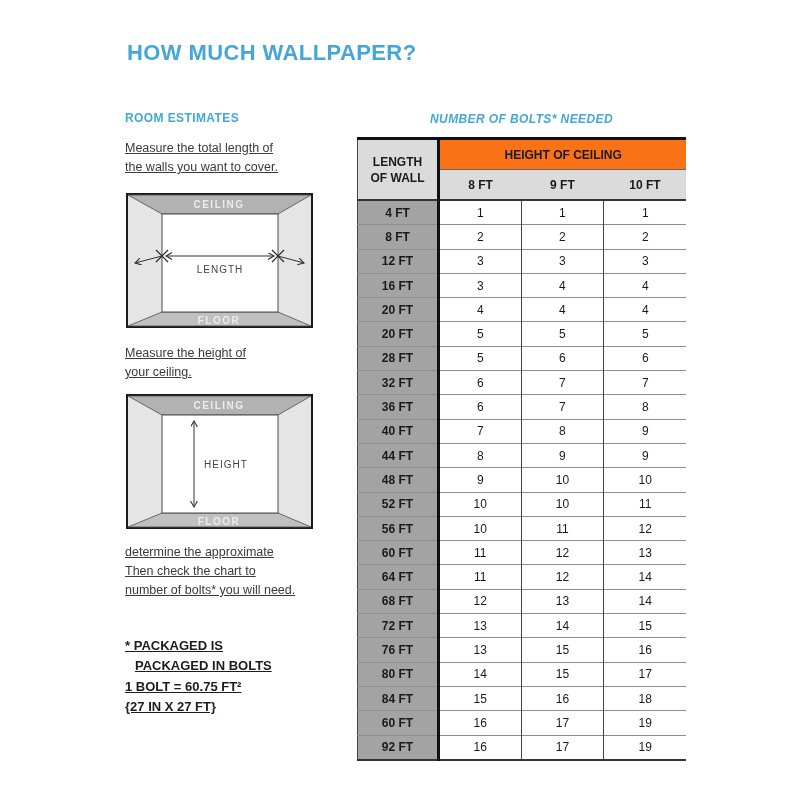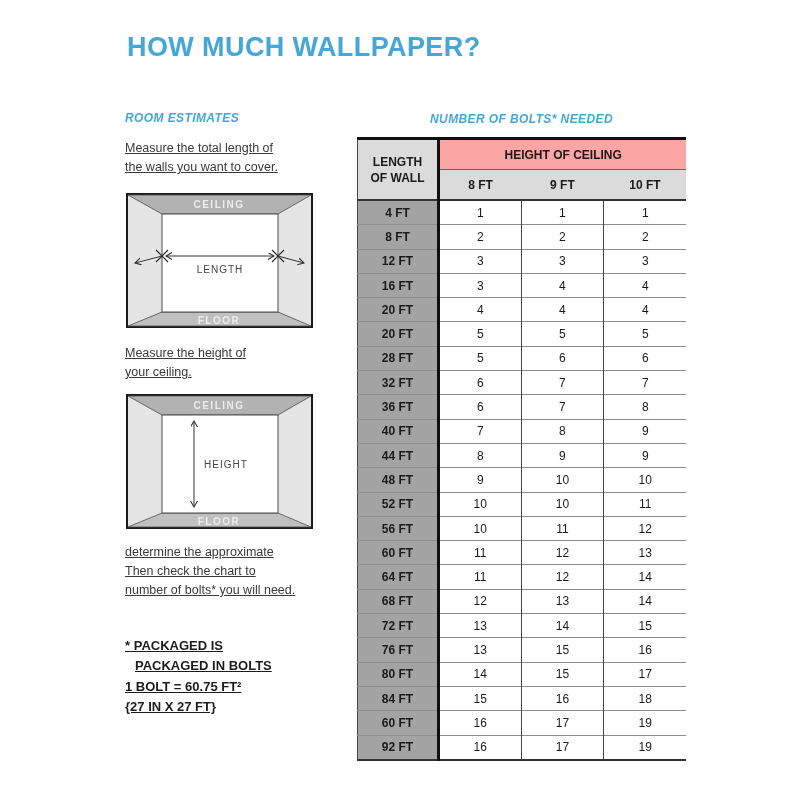--- a/index.html
+++ b/index.html
@@ -3,26 +3,26 @@
 <meta charset="utf-8">
 <style>
   html,body{margin:0;padding:0;background:#ffffff;}
   body{
     width:800px;height:800px;position:relative;overflow:hidden;
     font-family:"Liberation Sans","DejaVu Sans",sans-serif;
     -webkit-font-smoothing:antialiased;
   }
   .abs{position:absolute;}
   .page-title{
-    left:127px;top:32px;
-    font-size:27px;font-weight:700;letter-spacing:.4px;
+    left:127px;top:40px;
+    font-size:22px;font-weight:700;letter-spacing:.4px;
   }
   .accent{color:#45A7D8;}
   .section-heading{
-    font-size:12px;font-weight:700;letter-spacing:.4px;font-style:italic;
+    font-size:12px;font-weight:700;letter-spacing:.4px;
   }
   .para{font-size:12.5px;color:#3a3a3a;line-height:19px;text-decoration:underline;}
   .para.bold{font-weight:700;color:#1c1c1c;font-size:13px;line-height:20px;}
   .footnote-block div:nth-child(2){padding-left:10px;}
 
   
   .diagram{width:187px;height:135px;}
 
   
   .bolt-table-wrap{left:357px;top:137px;}
@@ -36,21 +36,21 @@
   table.bolt col.c-val{width:82.6px;}
   table.bolt th,table.bolt td{
     text-align:center;vertical-align:middle;padding:0;
     font-size:12px;color:#1a1a1a;
   }
   th.len-header{
     background:#DBDBDB;font-weight:700;line-height:16px;
     border-right:3px solid #101010;border-bottom:2px solid #333;
   }
   th.group-header{
-    background:#fca5a5;font-weight:700;height:29px;
+    background:#f97316;font-weight:700;height:29px;
     border-bottom:1px solid #666;
   }
   th.sub-header{
     background:#DBDBDB;font-weight:700;height:29px;
     border-bottom:2px solid #333;
   }
   td.len{
     background:#a3a3a3;font-weight:700;height:23.3px;
     border-right:3px solid #101010;border-top:1px solid #8d8d8d;
   }

